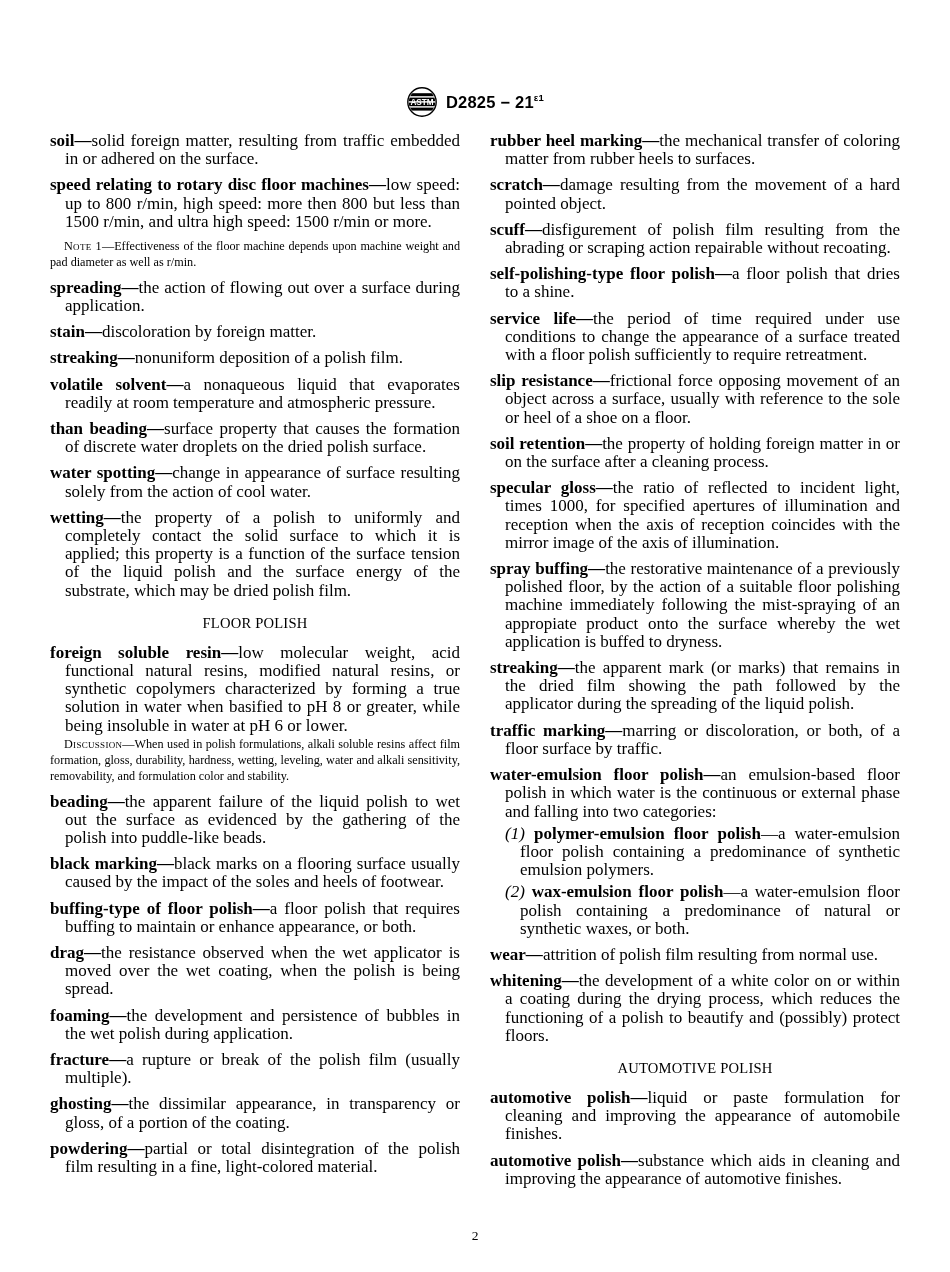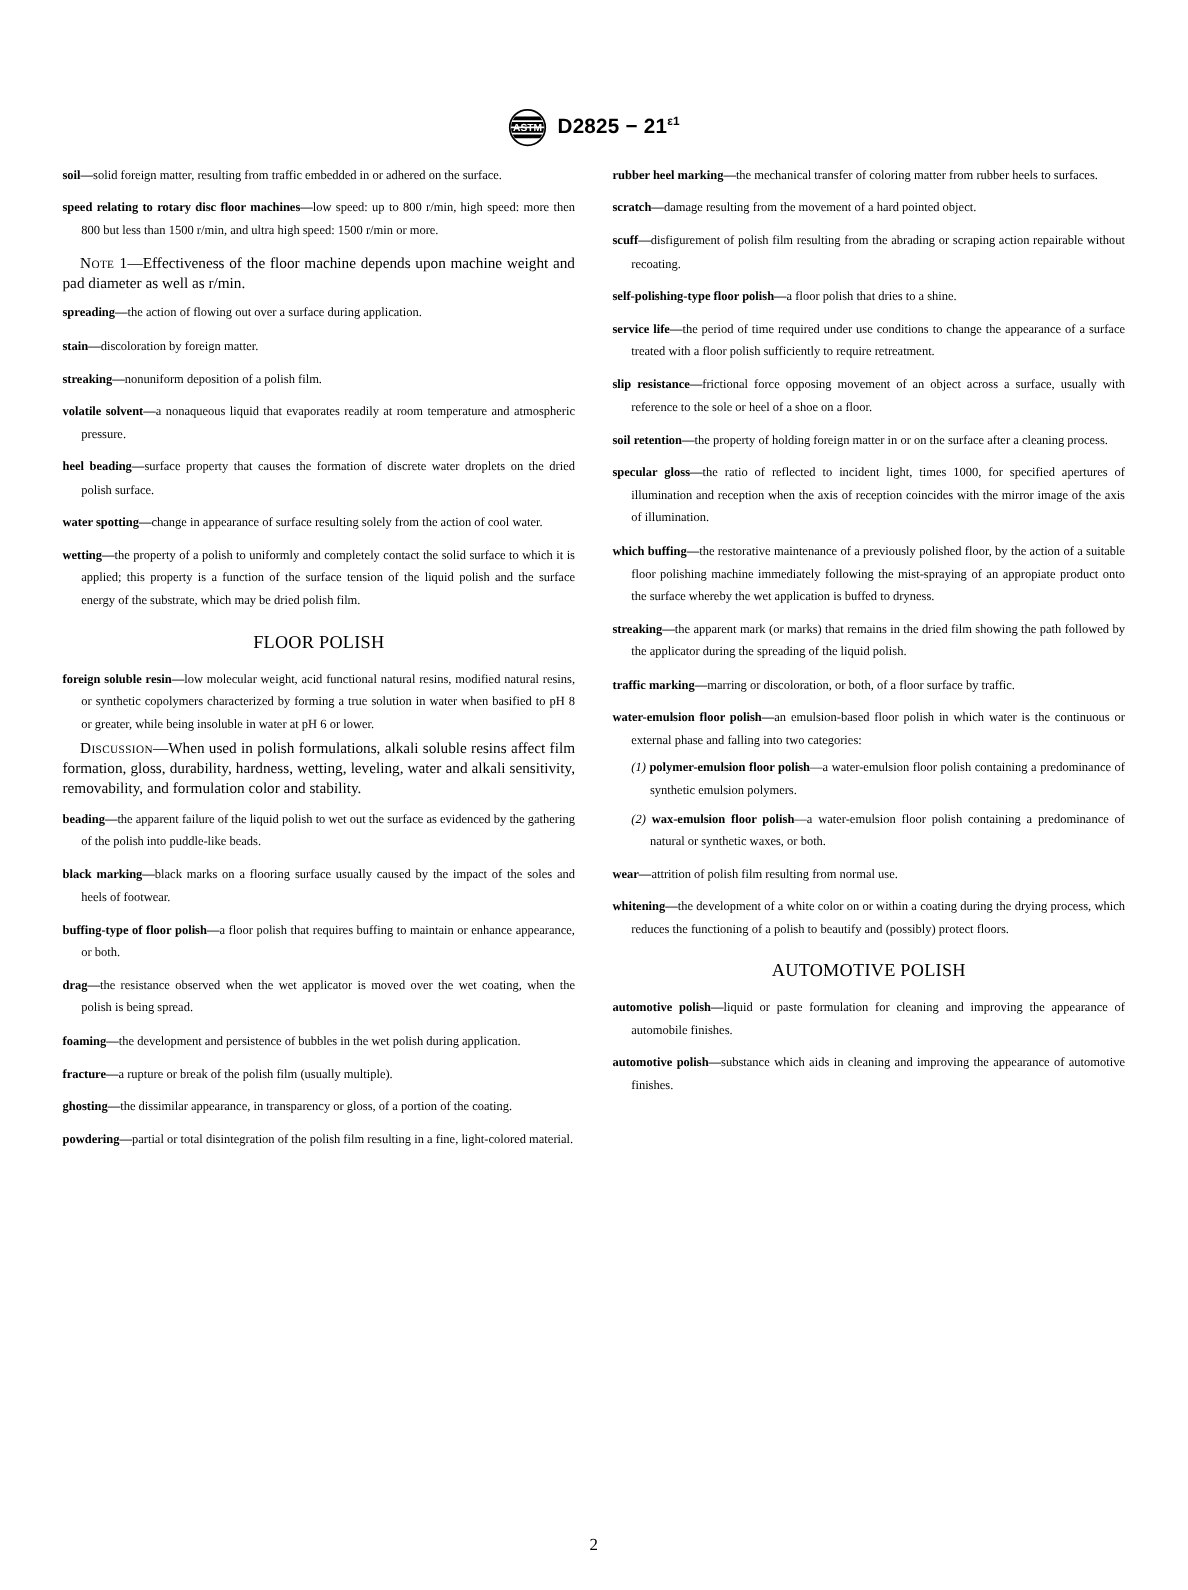--- a/index.html
+++ b/index.html
@@ -29,21 +29,21 @@
     letter-spacing: 0.2px;
   }
   .doc-code sup { font-size: 9.5px; font-weight: bold; text-align: center; }
   .columns {
     display: flex;
     gap: 30px;
     padding: 14px 50px 0 50px;
   }
   .col { flex: 1 1 0; min-width: 0; }
   .entry {
-    font-size: 10px;
+    font-size: 17px;
     line-height: 18.2px;
     text-align: justify;
     margin-top: 8px;
   }
   .col > .entry:first-child, .col > .section-heading:first-child { margin-top: 0; }
   .term { padding-left: 15px; text-indent: -15px; }
   .term .term-word { font-weight: bold; }
   .note, .discussion {
     font-size: 12.2px;
     line-height: 15.9px;
@@ -102,21 +102,21 @@
 
   <div class="columns">
     <div class="col" id="col-left">
         <p class="entry term"><span class="term-word">soil—</span>solid foreign matter, resulting from traffic embedded in or adhered on the surface.</p>
         <p class="entry term"><span class="term-word">speed relating to rotary disc floor machines—</span>low speed: up to 800 r/min, high speed: more then 800 but less than 1500 r/min, and ultra high speed: 1500 r/min or more.</p>
         <p class="entry note"><span class="sc">Note 1</span>—Effectiveness of the floor machine depends upon machine weight and pad diameter as well as r/min.</p>
         <p class="entry term"><span class="term-word">spreading—</span>the action of flowing out over a surface during application.</p>
         <p class="entry term"><span class="term-word">stain—</span>discoloration by foreign matter.</p>
         <p class="entry term"><span class="term-word">streaking—</span>nonuniform deposition of a polish film.</p>
         <p class="entry term"><span class="term-word">volatile solvent—</span>a nonaqueous liquid that evaporates readily at room temperature and atmospheric pressure.</p>
-        <p class="entry term"><span class="term-word">heel beading—</span>surface property that causes the formation of discrete water droplets on the dried polish surface.</p>
+        <p class="entry term"><span class="term-word">than beading—</span>surface property that causes the formation of discrete water droplets on the dried polish surface.</p>
         <p class="entry term"><span class="term-word">water spotting—</span>change in appearance of surface resulting solely from the action of cool water.</p>
         <p class="entry term"><span class="term-word">wetting—</span>the property of a polish to uniformly and completely contact the solid surface to which it is applied; this property is a function of the surface tension of the liquid polish and the surface energy of the substrate, which may be dried polish film.</p>
         <h3 class="section-heading">FLOOR POLISH</h3>
         <p class="entry term"><span class="term-word">foreign soluble resin—</span>low molecular weight, acid functional natural resins, modified natural resins, or synthetic copolymers characterized by forming a true solution in water when basified to pH 8 or greater, while being insoluble in water at pH 6 or lower.</p>
         <p class="entry discussion"><span class="sc">Discussion</span>—When used in polish formulations, alkali soluble resins affect film formation, gloss, durability, hardness, wetting, leveling, water and alkali sensitivity, removability, and formulation color and stability.</p>
         <p class="entry term"><span class="term-word">beading—</span>the apparent failure of the liquid polish to wet out the surface as evidenced by the gathering of the polish into puddle-like beads.</p>
         <p class="entry term"><span class="term-word">black marking—</span>black marks on a flooring surface usually caused by the impact of the soles and heels of footwear.</p>
         <p class="entry term"><span class="term-word">buffing-type of floor polish—</span>a floor polish that requires buffing to maintain or enhance appearance, or both.</p>
         <p class="entry term"><span class="term-word">drag—</span>the resistance observed when the wet applicator is moved over the wet coating, when the polish is being spread.</p>
         <p class="entry term"><span class="term-word">foaming—</span>the development and persistence of bubbles in the wet polish during application.</p>
@@ -126,21 +126,21 @@
       </div>
     <div class="col" id="col-right">
         <p class="entry term"><span class="term-word">rubber heel marking—</span>the mechanical transfer of coloring matter from rubber heels to surfaces.</p>
         <p class="entry term"><span class="term-word">scratch—</span>damage resulting from the movement of a hard pointed object.</p>
         <p class="entry term"><span class="term-word">scuff—</span>disfigurement of polish film resulting from the abrading or scraping action repairable without recoating.</p>
         <p class="entry term"><span class="term-word">self-polishing-type floor polish—</span>a floor polish that dries to a shine.</p>
         <p class="entry term"><span class="term-word">service life—</span>the period of time required under use conditions to change the appearance of a surface treated with a floor polish sufficiently to require retreatment.</p>
         <p class="entry term"><span class="term-word">slip resistance—</span>frictional force opposing movement of an object across a surface, usually with reference to the sole or heel of a shoe on a floor.</p>
         <p class="entry term"><span class="term-word">soil retention—</span>the property of holding foreign matter in or on the surface after a cleaning process.</p>
         <p class="entry term"><span class="term-word">specular gloss—</span>the ratio of reflected to incident light, times 1000, for specified apertures of illumination and reception when the axis of reception coincides with the mirror image of the axis of illumination.</p>
-        <p class="entry term"><span class="term-word">which buffing—</span>the restorative maintenance of a previously polished floor, by the action of a suitable floor polishing machine immediately following the mist-spraying of an appropiate product onto the surface whereby the wet application is buffed to dryness.</p>
+        <p class="entry term"><span class="term-word">spray buffing—</span>the restorative maintenance of a previously polished floor, by the action of a suitable floor polishing machine immediately following the mist-spraying of an appropiate product onto the surface whereby the wet application is buffed to dryness.</p>
         <p class="entry term"><span class="term-word">streaking—</span>the apparent mark (or marks) that remains in the dried film showing the path followed by the applicator during the spreading of the liquid polish.</p>
         <p class="entry term"><span class="term-word">traffic marking—</span>marring or discoloration, or both, of a floor surface by traffic.</p>
         <p class="entry term"><span class="term-word">water-emulsion floor polish—</span>an emulsion-based floor polish in which water is the continuous or external phase and falling into two categories:</p>
         <p class="entry subterm"><i>(1)</i> <b>polymer-emulsion floor polish</b>—a water-emulsion floor polish containing a predominance of synthetic emulsion polymers.</p>
         <p class="entry subterm"><i>(2)</i> <b>wax-emulsion floor polish</b>—a water-emulsion floor polish containing a predominance of natural or synthetic waxes, or both.</p>
         <p class="entry term"><span class="term-word">wear—</span>attrition of polish film resulting from normal use.</p>
         <p class="entry term"><span class="term-word">whitening—</span>the development of a white color on or within a coating during the drying process, which reduces the functioning of a polish to beautify and (possibly) protect floors.</p>
         <h3 class="section-heading">AUTOMOTIVE POLISH</h3>
         <p class="entry term"><span class="term-word">automotive polish—</span>liquid or paste formulation for cleaning and improving the appearance of automobile finishes.</p>
         <p class="entry term"><span class="term-word">automotive polish—</span>substance which aids in cleaning and improving the appearance of automotive finishes.</p>

